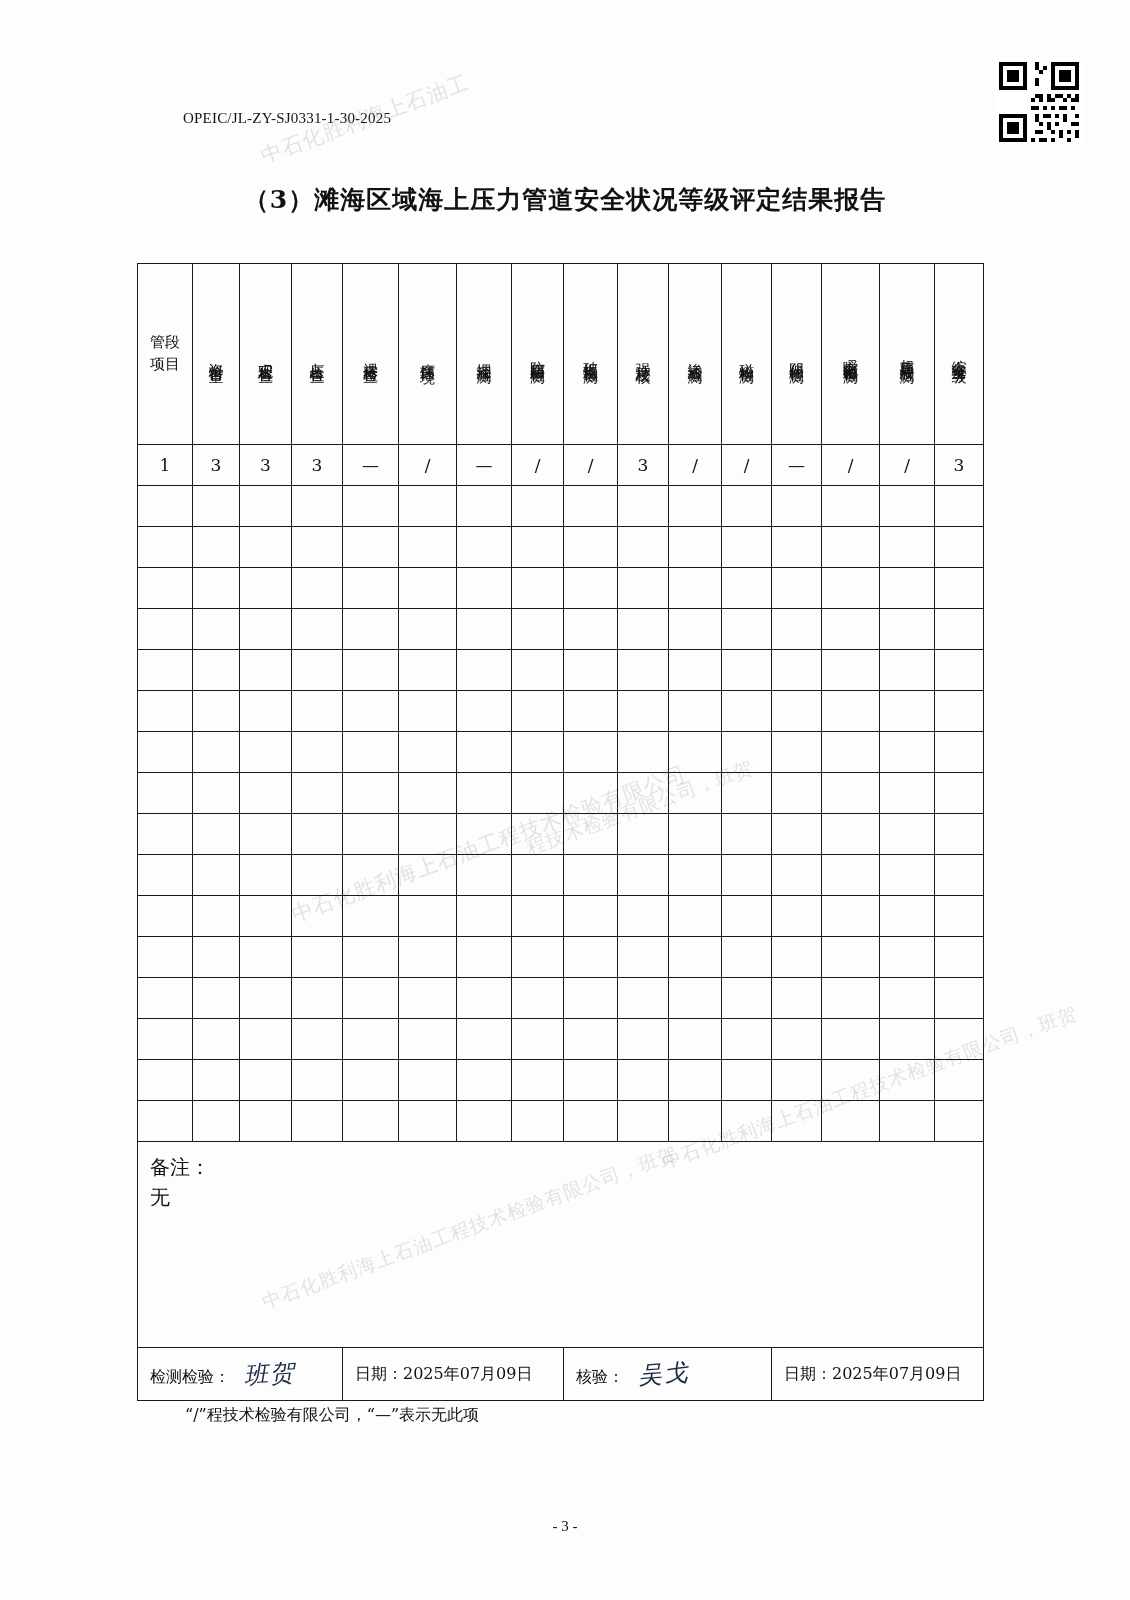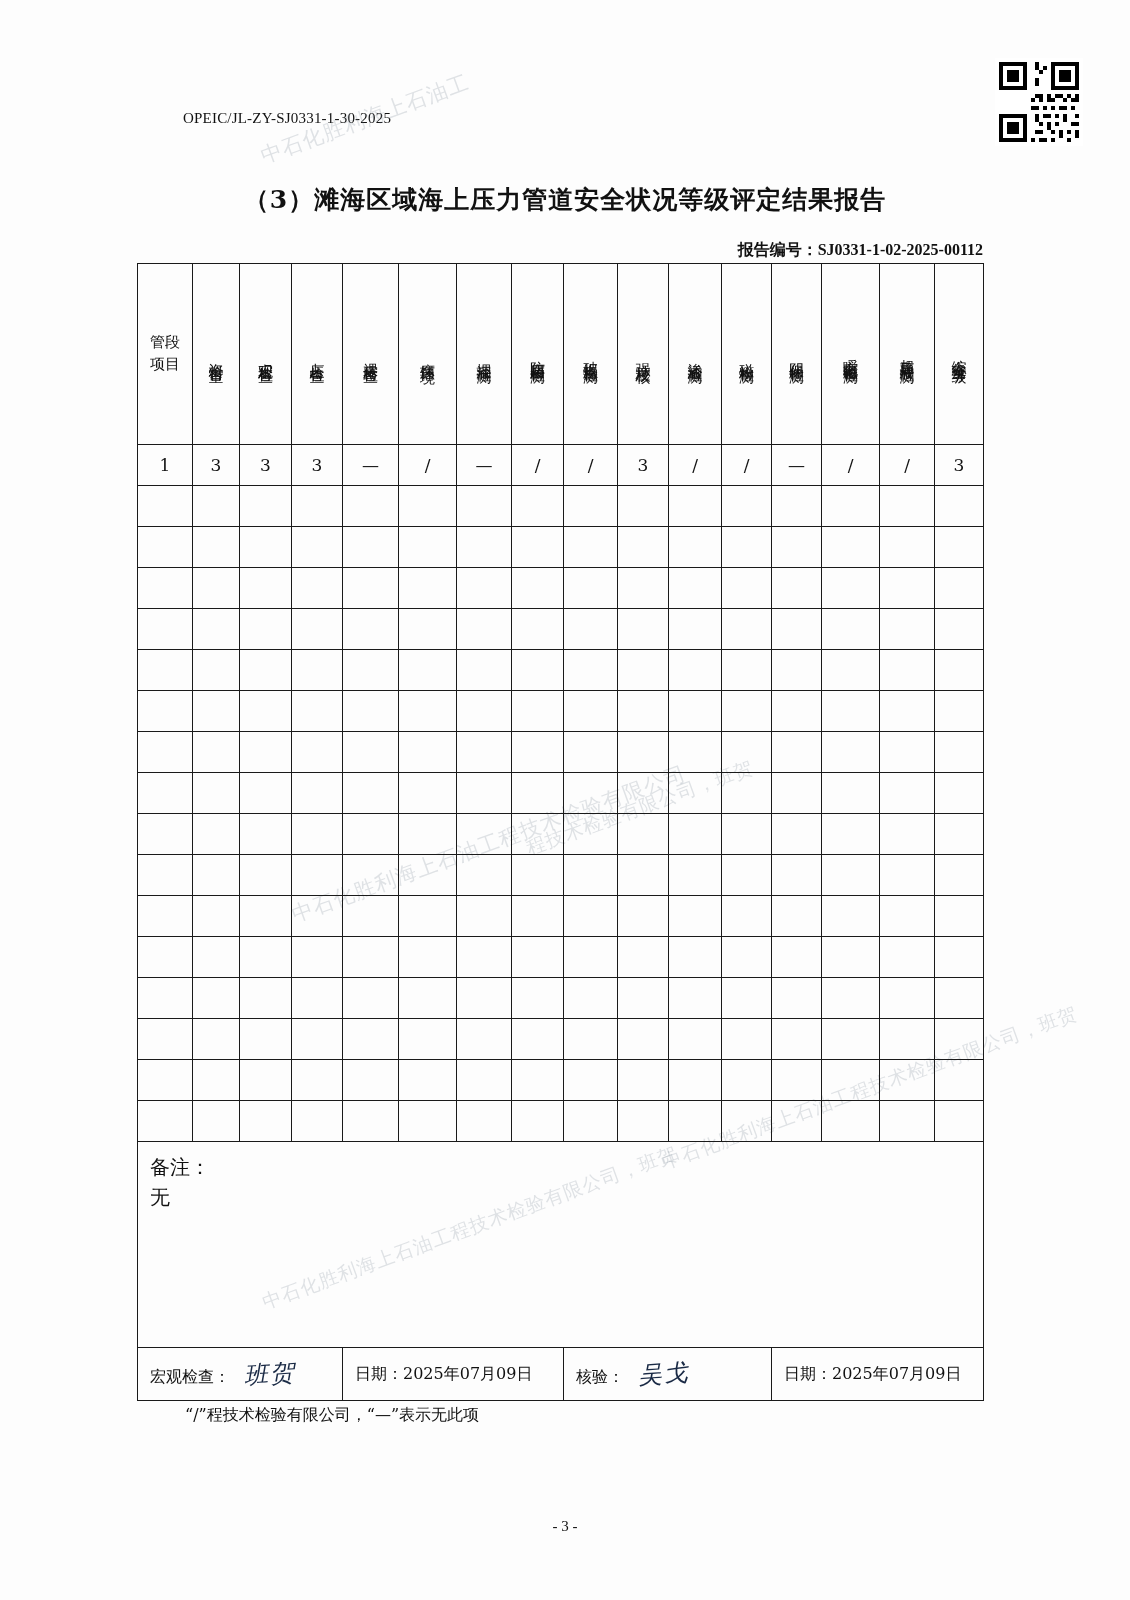--- a/index.html
+++ b/index.html
@@ -240,23 +240,20 @@
         <rect x="14" y="20" width="1" height="1"></rect>
           <rect x="18" y="20" width="1" height="1"></rect>
       </g>
     </svg>
   </div>
 
   <div class="doc-code">OPEIC/JL-ZY-SJ0331-1-30-2025</div>
 
   <div class="title">（3）滩海区域海上压力管道安全状况等级评定结果报告</div>
 
-  <div class="report-no">
-    <span>报告编号：</span><span>SJ0331-1-02-2025-00112</span>
-  </div>
 
   <div class="wm wm1">中石化胜利海上石油工</div>
   <div class="wm wm2">中石化胜利海上石油工程技术检验有限公司</div>
   <div class="wm wm3">中石化胜利海上石油工程技术检验有限公司，班贺</div>
   <div class="wm wm4">中石化胜利海上石油工程技术检验有限公司，班贺</div>
   <div class="wm wm5">程技术检验有限公司，班贺</div>
 
   <div class="tbl-wrap">
     <table class="main">
       <colgroup>
@@ -604,21 +601,21 @@
             <td>&nbsp;</td>
             <td>&nbsp;</td>
           </tr>
           <tr>
             <td colspan="16" class="remark">
               <div>备注：</div>
               <div>无</div>
             </td>
           </tr>
           <tr class="sig">
-            <td colspan="4" class="cen"><span>宏观检查：</span><span class="sign-script">班贺</span></td>
+            <td colspan="4" class="cen"><span>检测检验：</span><span class="sign-script">班贺</span></td>
             <td colspan="4" class="cen"><span>日期：</span><span>2025年07月09日</span></td>
             <td colspan="4" class="cen"><span>核验：</span><span class="sign-script">吴戈</span></td>
             <td colspan="4" class="cen"><span>日期：</span><span>2025年07月09日</span></td>
           </tr>
         </tbody>
     </table>
   </div>
 
   <div class="footnote">“/”程技术检验有限公司，“—”表示无此项</div>
   <div class="pageno">- 3 -</div>

